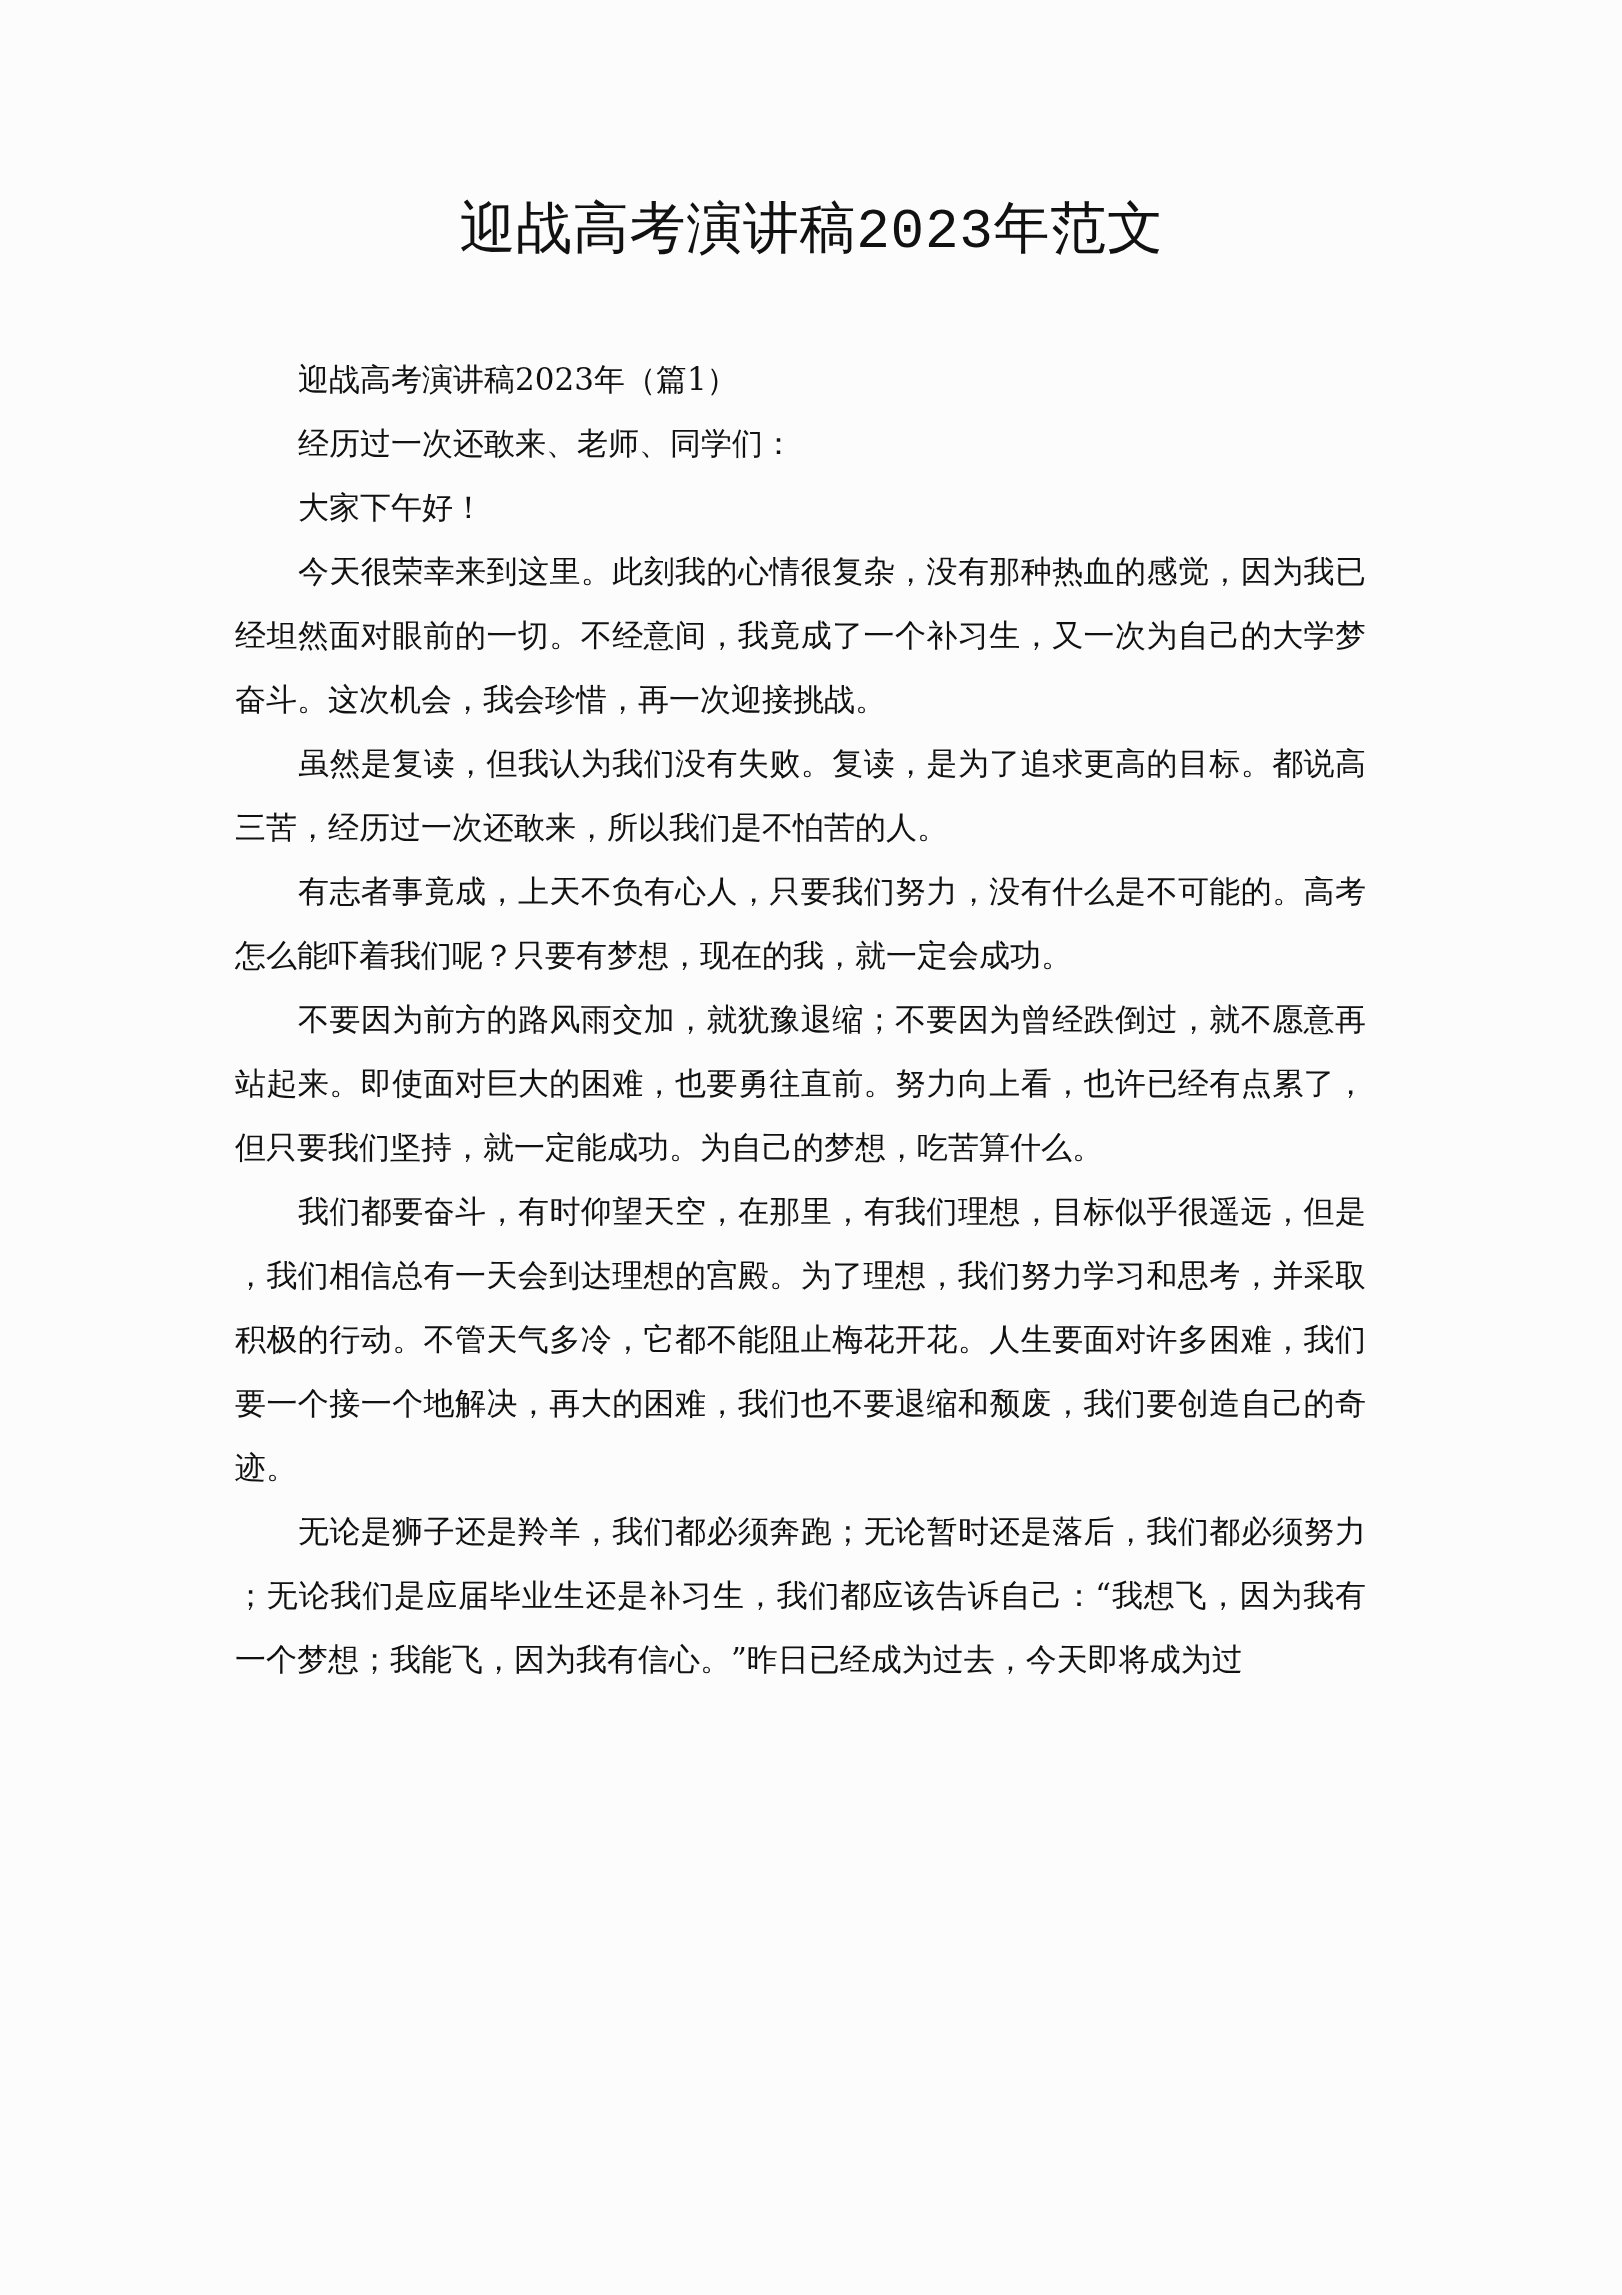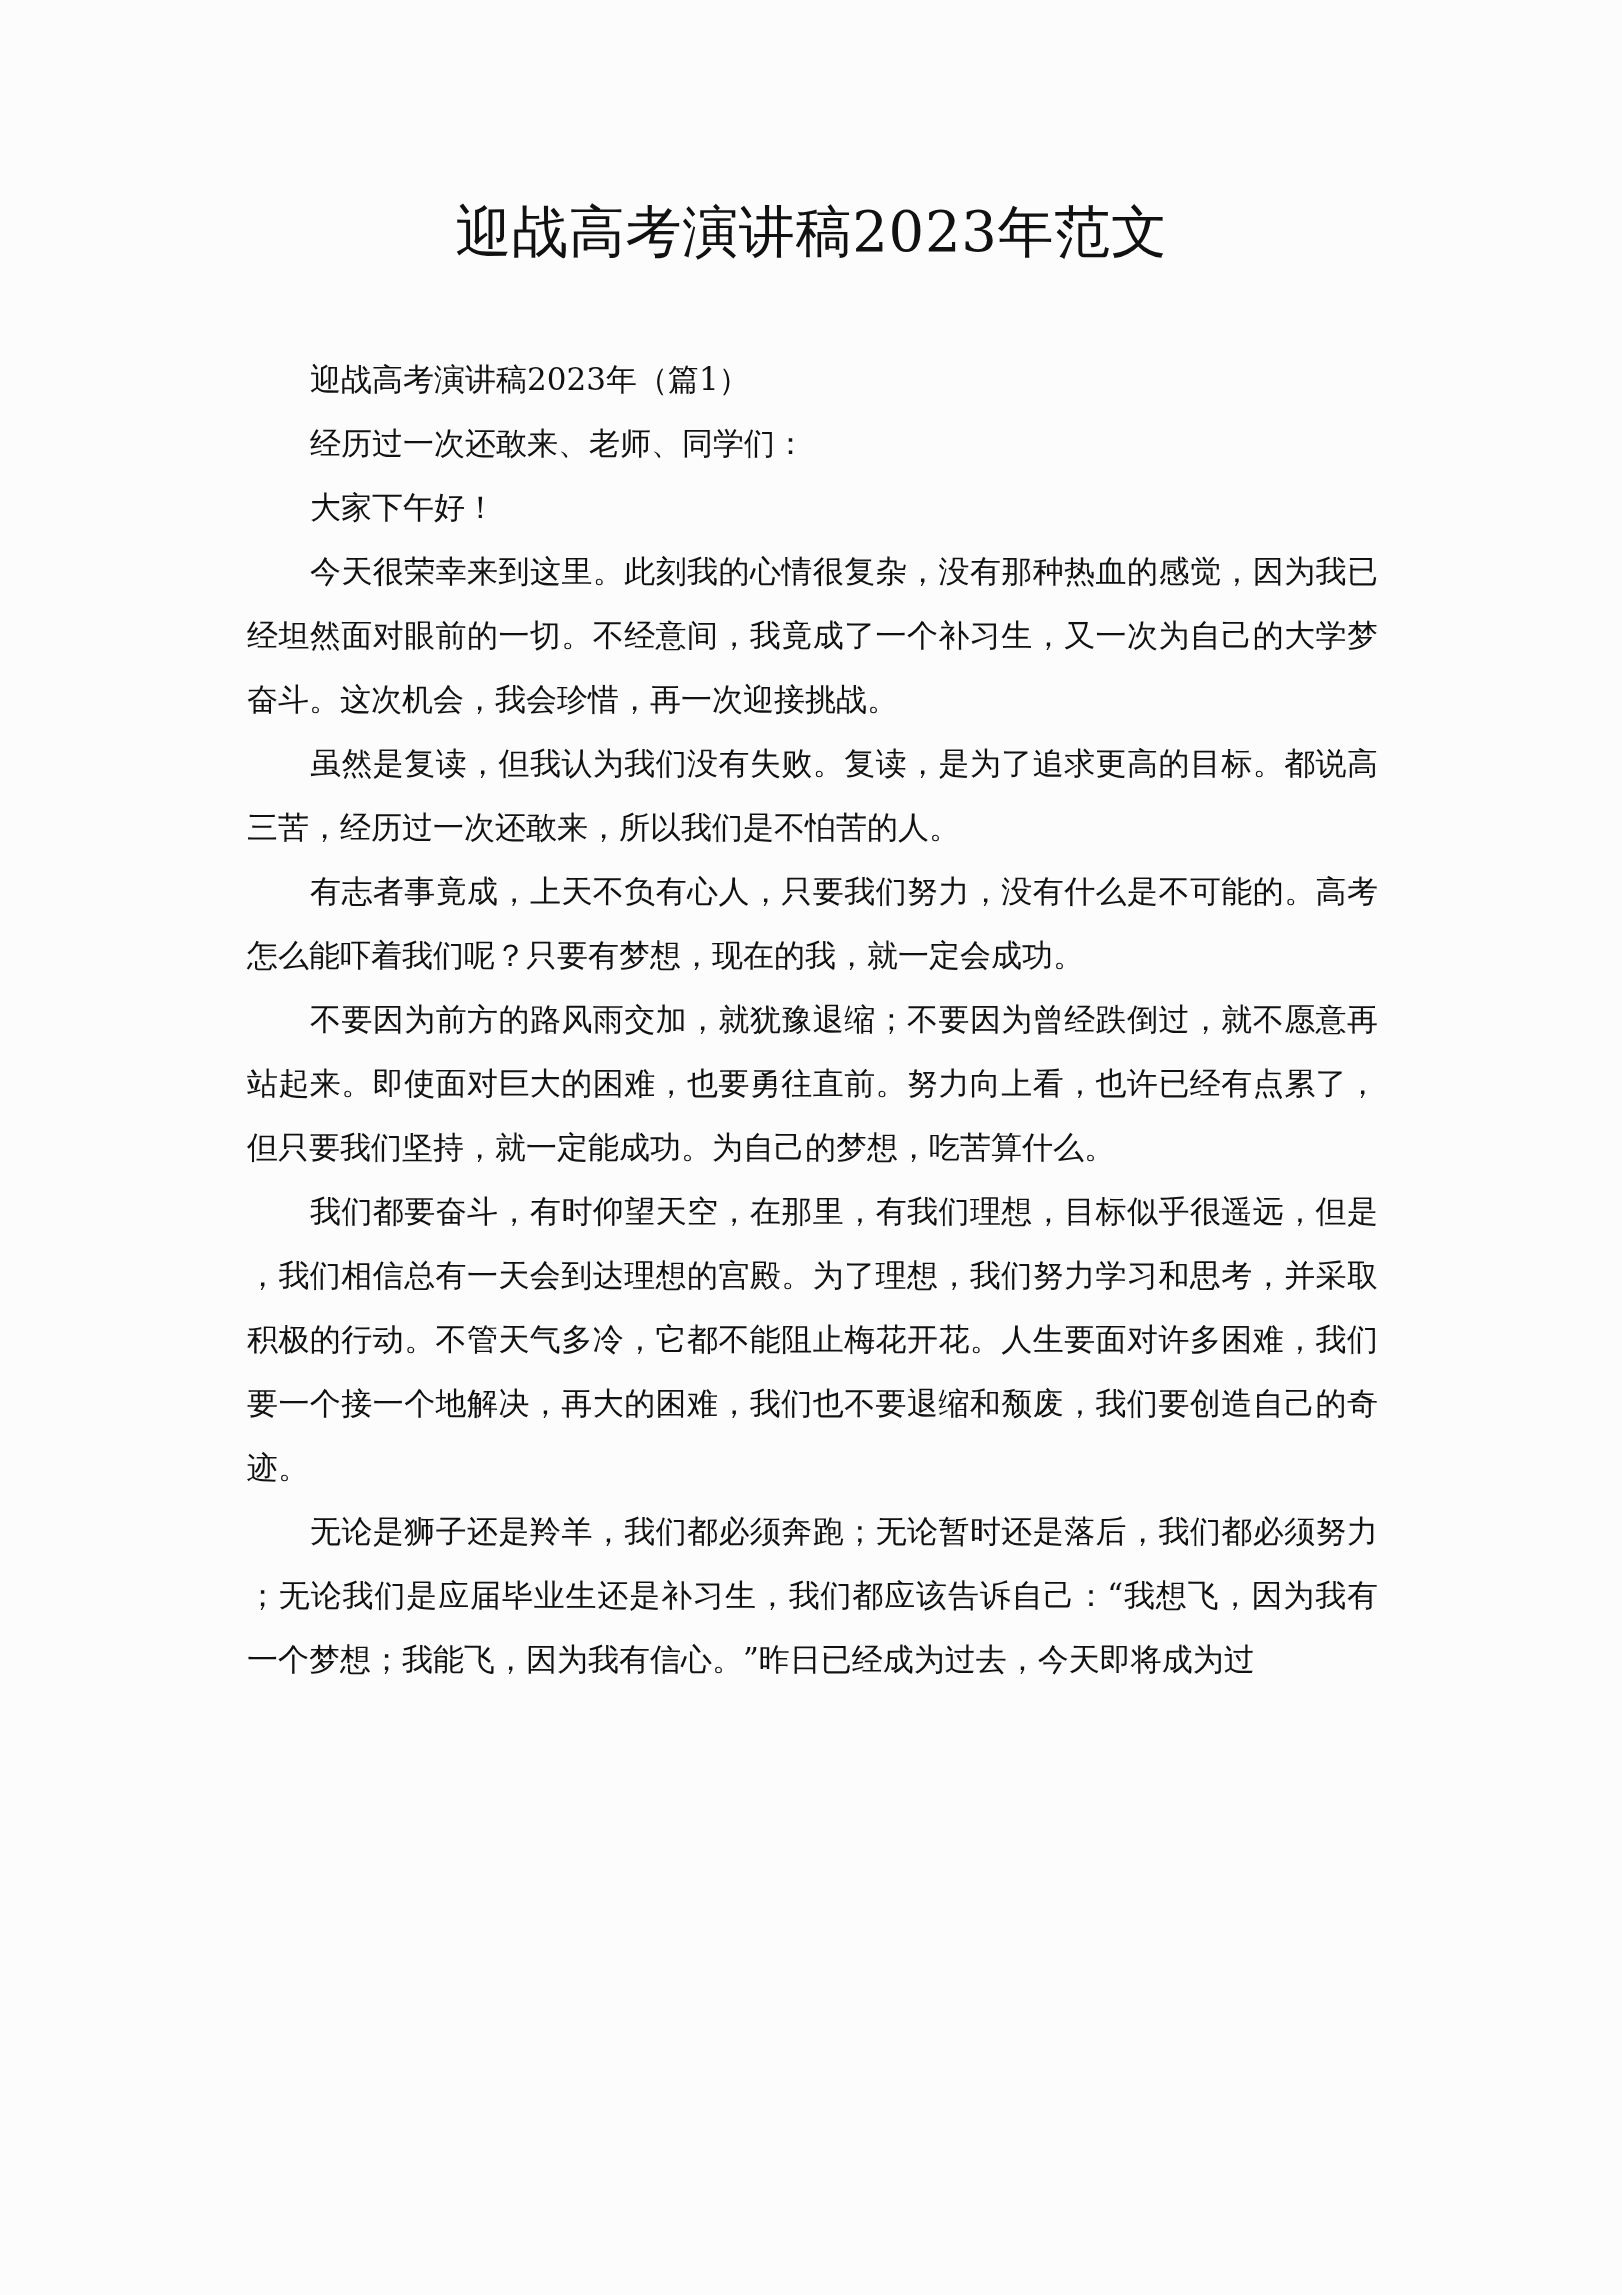--- a/index.html
+++ b/index.html
@@ -25,24 +25,25 @@
       position: absolute;
       left: 0;
       top: 196px;
       width: 1623px;
       text-align: center;
       font-size: 56px;
       line-height: 72px;
       letter-spacing: 0.7px;
       font-weight: normal;
       margin: 0;
+      font-family: Liberation Mono, monospace;
     }
     .body-text {
       position: absolute;
-      left: 247px;
+      left: 235px;
       top: 347px;
       width: 1131px;
     }
     .para {
       margin: 0;
       font-size: 31px;
       line-height: 64px;
       text-indent: 63px;
       text-align: justify;
       text-justify: inter-character;

